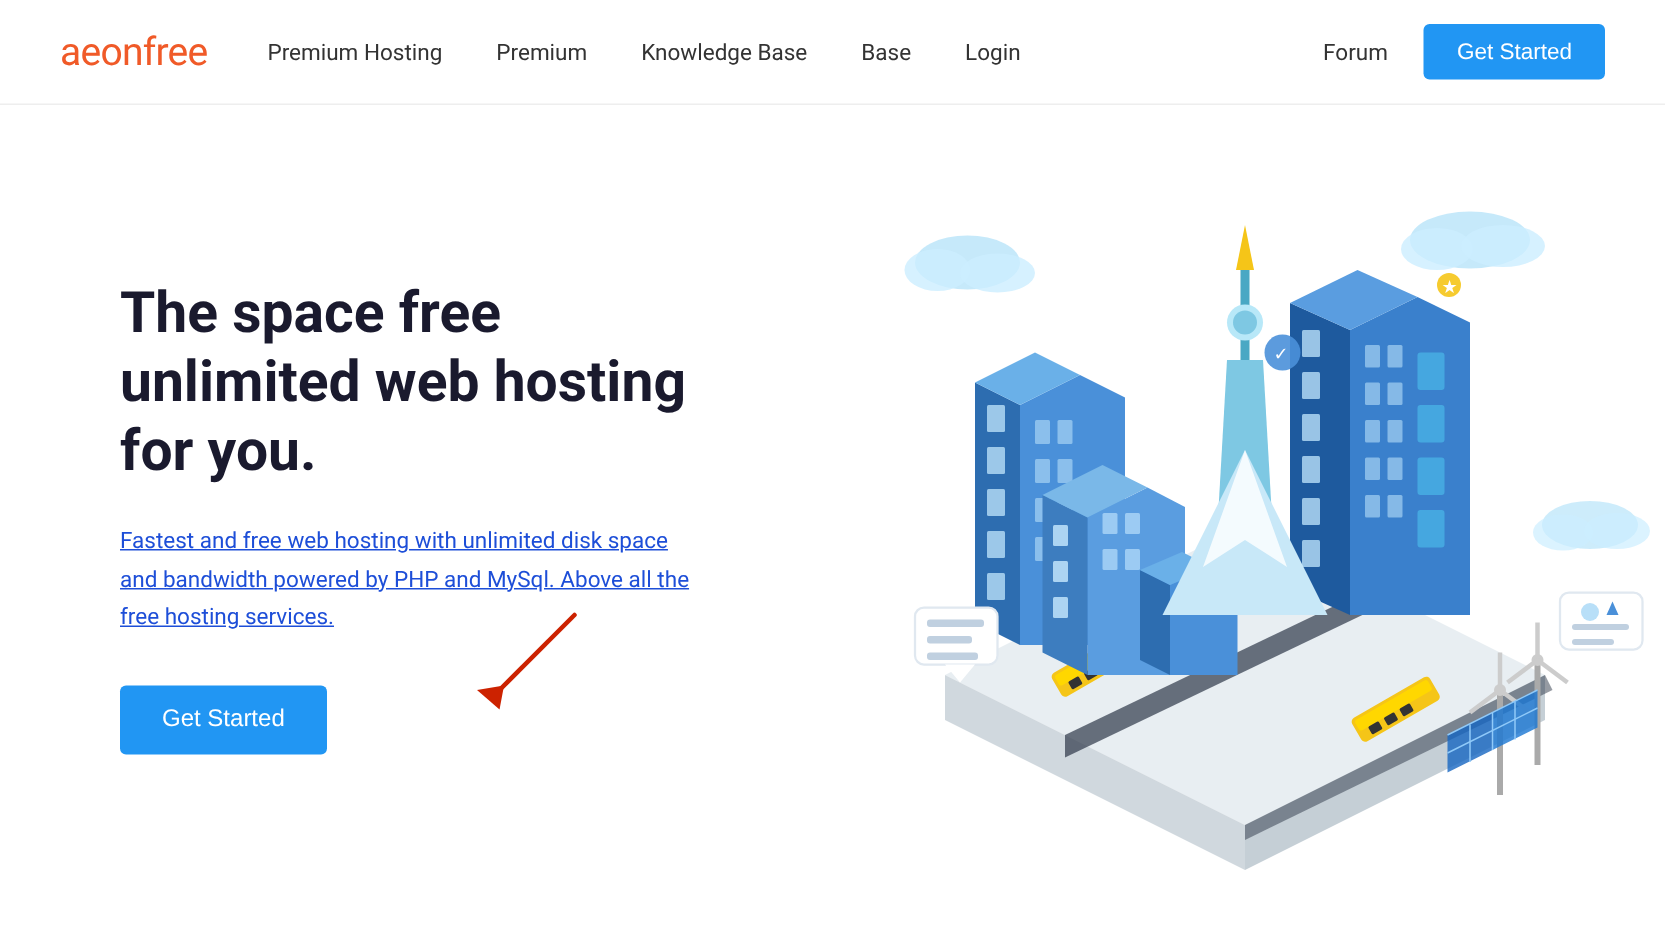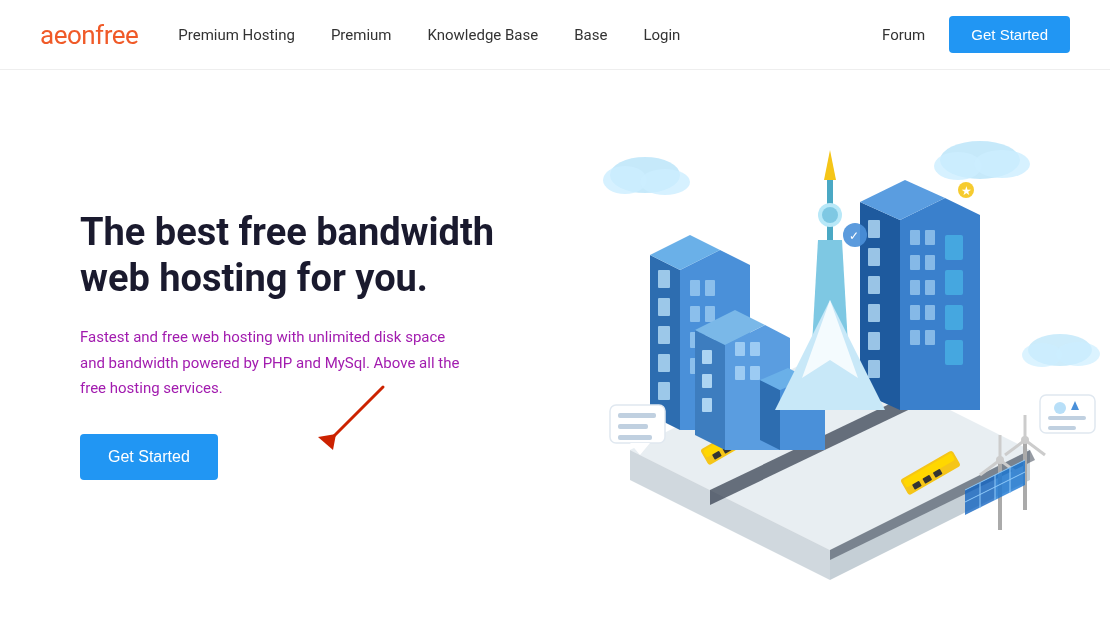--- a/index.html
+++ b/index.html
@@ -88,24 +88,25 @@
     .hero-title {
       font-size: 38px;
       font-weight: 700;
       color: #1a1a2e;
       line-height: 1.2;
       margin-bottom: 24px;
     }
 
     .hero-desc {
       font-size: 15px;
-      color: #a21caf;
+      color: #1d4ed8;
       line-height: 1.7;
       margin-bottom: 32px;
       max-width: 380px;
+      text-decoration: underline;
     }
 
     .btn-get-started-hero {
       background: #2196f3;
       color: #fff;
       border: none;
       padding: 14px 28px;
       border-radius: 4px;
       font-size: 16px;
       font-weight: 500;
@@ -156,21 +157,21 @@
     <a href="#">Login</a>
   </nav>
   <div class="header-right">
     <a href="#" class="login-link">Forum</a>
     <button class="btn-get-started-header">Get Started</button>
   </div>
 </header>
 
 <section class="hero">
   <div class="hero-text">
-    <h1 class="hero-title">The best free bandwidth web hosting for you.</h1>
+    <h1 class="hero-title">The space free unlimited web hosting for you.</h1>
     <p class="hero-desc">Fastest and free web hosting with unlimited disk space and bandwidth powered by PHP and MySql. Above all the free hosting services.</p>
     <div style="position:relative; display:inline-block;">
       <button class="btn-get-started-hero">Get Started</button>
       
       <div class="arrow-container">
         <svg class="arrow-svg" viewBox="0 0 90 70" xmlns="http://www.w3.org/2000/svg">
           <line x1="85" y1="5" x2="30" y2="60" stroke="#cc2200" stroke-width="3" stroke-linecap="round"></line>
           <polygon points="20,55 35,68 38,52" fill="#cc2200"></polygon>
         </svg>
       </div>

